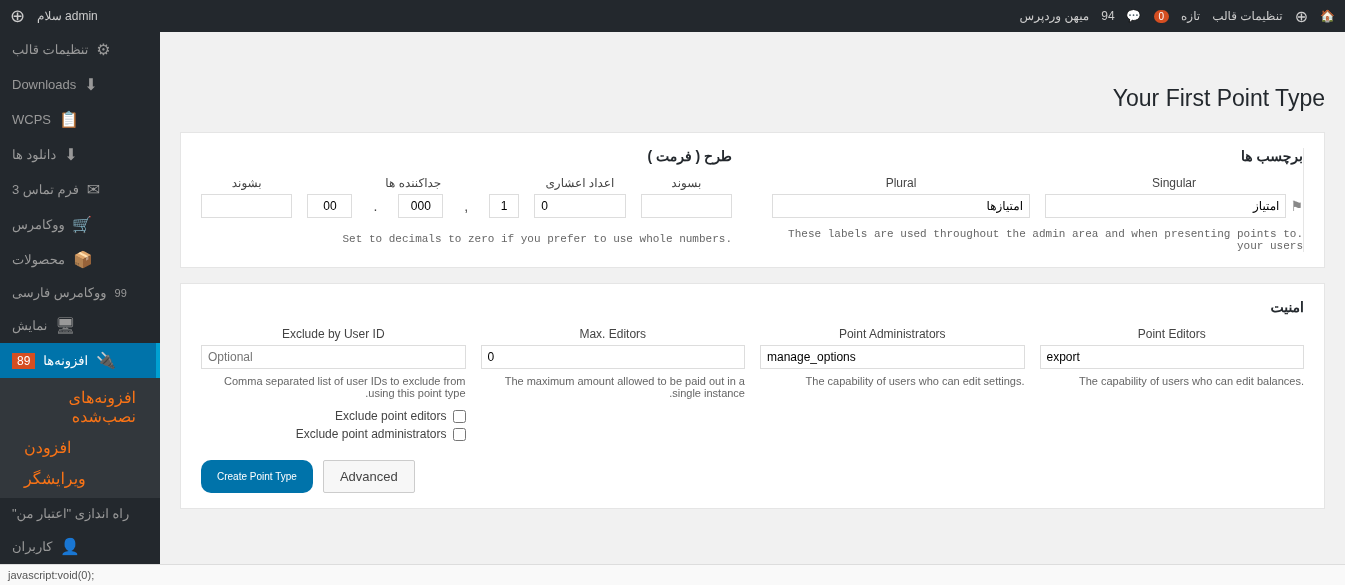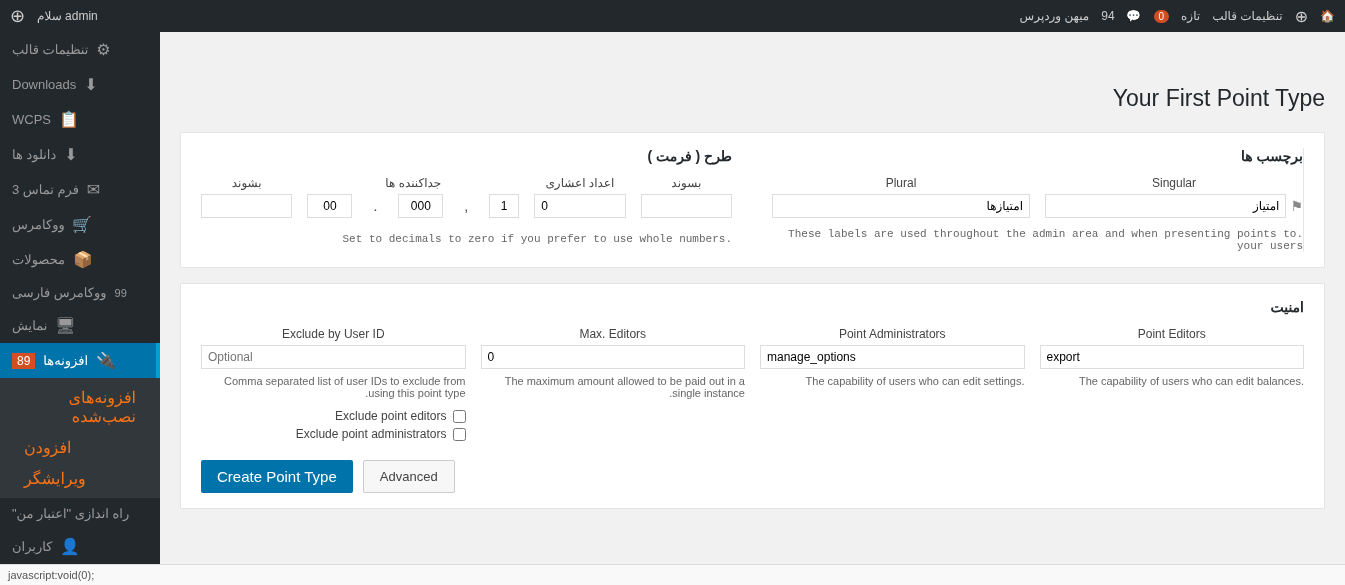--- a/index.html
+++ b/index.html
@@ -242,23 +242,23 @@
       gap: 10px;
       justify-content: flex-start;
       margin-top: 15px;
       direction: ltr;
     }
     .btn-primary {
       background: #0073aa;
       color: white;
       border: none;
       padding: 8px 16px;
-      font-size: 15px;
+      font-size: 10px;
       cursor: pointer;
-      border-radius: 2px;
+      border-radius: 10px;
     }
     .btn-secondary {
       background: #f7f7f7;
       color: #444;
       border: 1px solid #ccc;
       padding: 8px 16px;
       font-size: 13px;
       cursor: pointer;
       border-radius: 2px;
     }

